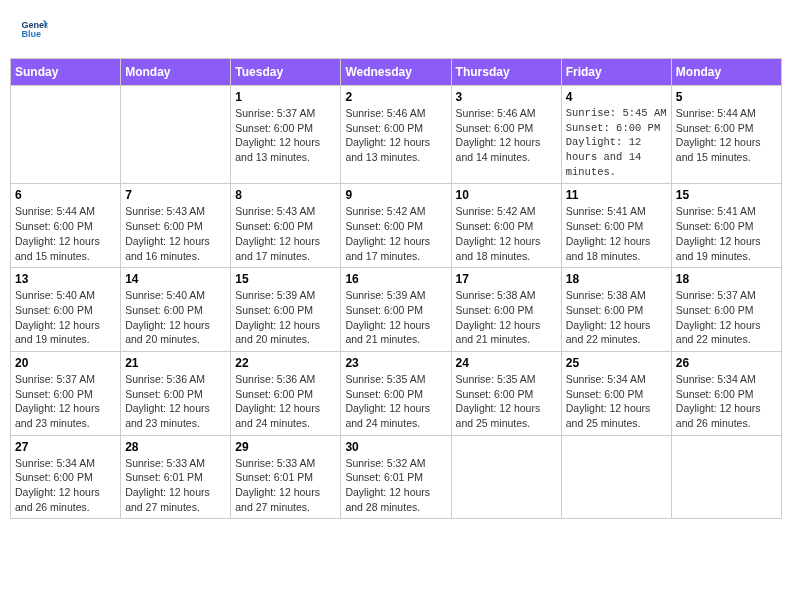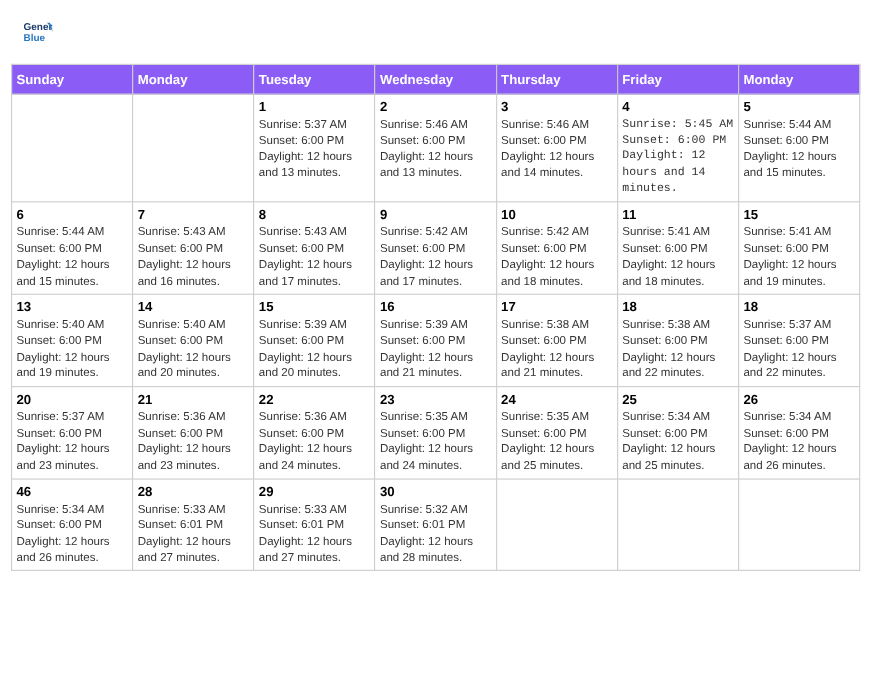--- a/index.html
+++ b/index.html
@@ -272,21 +272,21 @@
         </td>
         <td>
           <span class="day-num">26</span>
           <div class="day-info" style="white-space: pre-line;">Sunrise: 5:34 AM
 Sunset: 6:00 PM
 Daylight: 12 hours and 26 minutes.</div>
         </td>
       </tr>
       <tr class="week-row">
         <td>
-          <span class="day-num">46</span>
+          <span class="day-num">27</span>
           <div class="day-info" style="white-space: pre-line;">Sunrise: 5:34 AM
 Sunset: 6:00 PM
 Daylight: 12 hours and 26 minutes.</div>
         </td>
         <td>
           <span class="day-num">28</span>
           <div class="day-info" style="white-space: pre-line;">Sunrise: 5:33 AM
 Sunset: 6:01 PM
 Daylight: 12 hours and 27 minutes.</div>
         </td>

